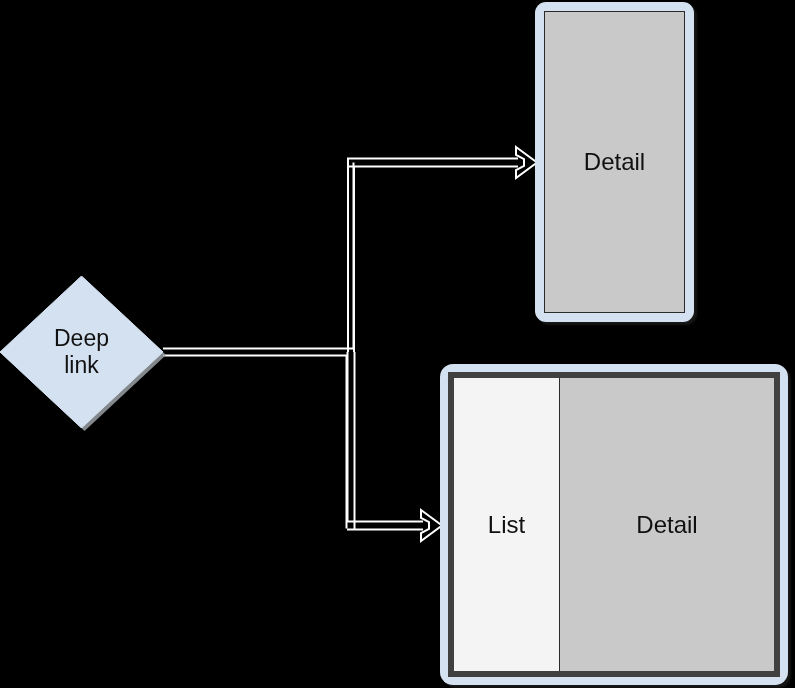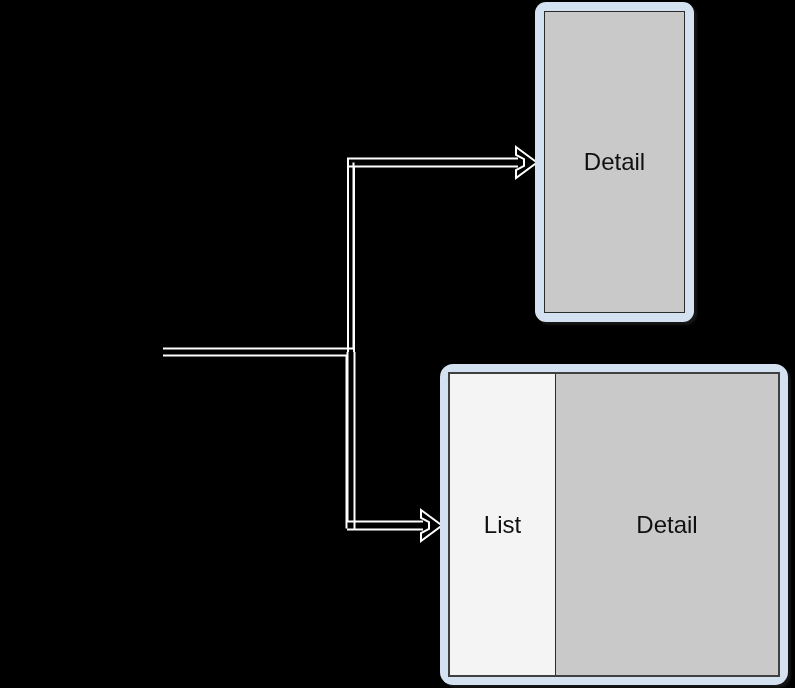--- a/index.html
+++ b/index.html
@@ -101,21 +101,21 @@
     background: #d4e1f0;
     border-radius: 13px;
     box-shadow: 3px 3px 2px rgba(40,40,40,0.55);
     box-sizing: border-box;
     padding: 8px;
   }
   #list-detail-screen .split {
     width: 100%;
     height: 100%;
     box-sizing: border-box;
-    border: 2px solid #404040;
+    border: 6px solid #404040;
     display: flex;
   }
   #list-detail-screen .pane-list {
     width: 106px;
     background: #f4f4f4;
     border-right: 1px solid #2b2b2b;
     display: flex;
     align-items: center;
     justify-content: center;
     box-sizing: border-box;
@@ -148,20 +148,30 @@
 
     <polygon points="516,147 537,162.5 516,178 516,170 524,166 524,159 516,155" fill="#000000" stroke="#ffffff" stroke-width="2" stroke-linejoin="miter"></polygon>
 
     <path d="M 347 521.5 L 423 521.5 M 347 529.5 L 423 529.5" fill="none" stroke="#ffffff" stroke-width="2"></path>
 
     <path d="M 347.5 352 L 347.5 521.5 M 354.5 352 L 354.5 529.5" fill="none" stroke="#ffffff" stroke-width="2"></path>
 
     <polygon points="421,510 442,525.5 421,541 421,533 429,529 429,522 421,518" fill="#000000" stroke="#ffffff" stroke-width="2" stroke-linejoin="miter"></polygon>
   </svg>
 
+  <div id="deep-link-node">
+    <svg class="diamond-shadow" viewBox="0 0 163 152" aria-hidden="true">
+      <polygon points="81.5,0 163,76 81.5,152 0,76" fill="#9aa0a6" opacity="0.85"></polygon>
+    </svg>
+    <svg class="diamond-shape" viewBox="0 0 163 152" aria-hidden="true">
+      <polygon points="81.5,0 163,76 81.5,152 0,76" fill="#d4e1f0" stroke="#d4e1f0" stroke-width="1"></polygon>
+    </svg>
+    <div id="deep-link-label">Deep
+link</div>
+  </div>
 
   <div id="detail-screen">
     <div class="panel">
       <span class="panel-label">Detail</span>
     </div>
   </div>
 
   <div id="list-detail-screen">
     <div class="split">
       <div class="pane-list">

